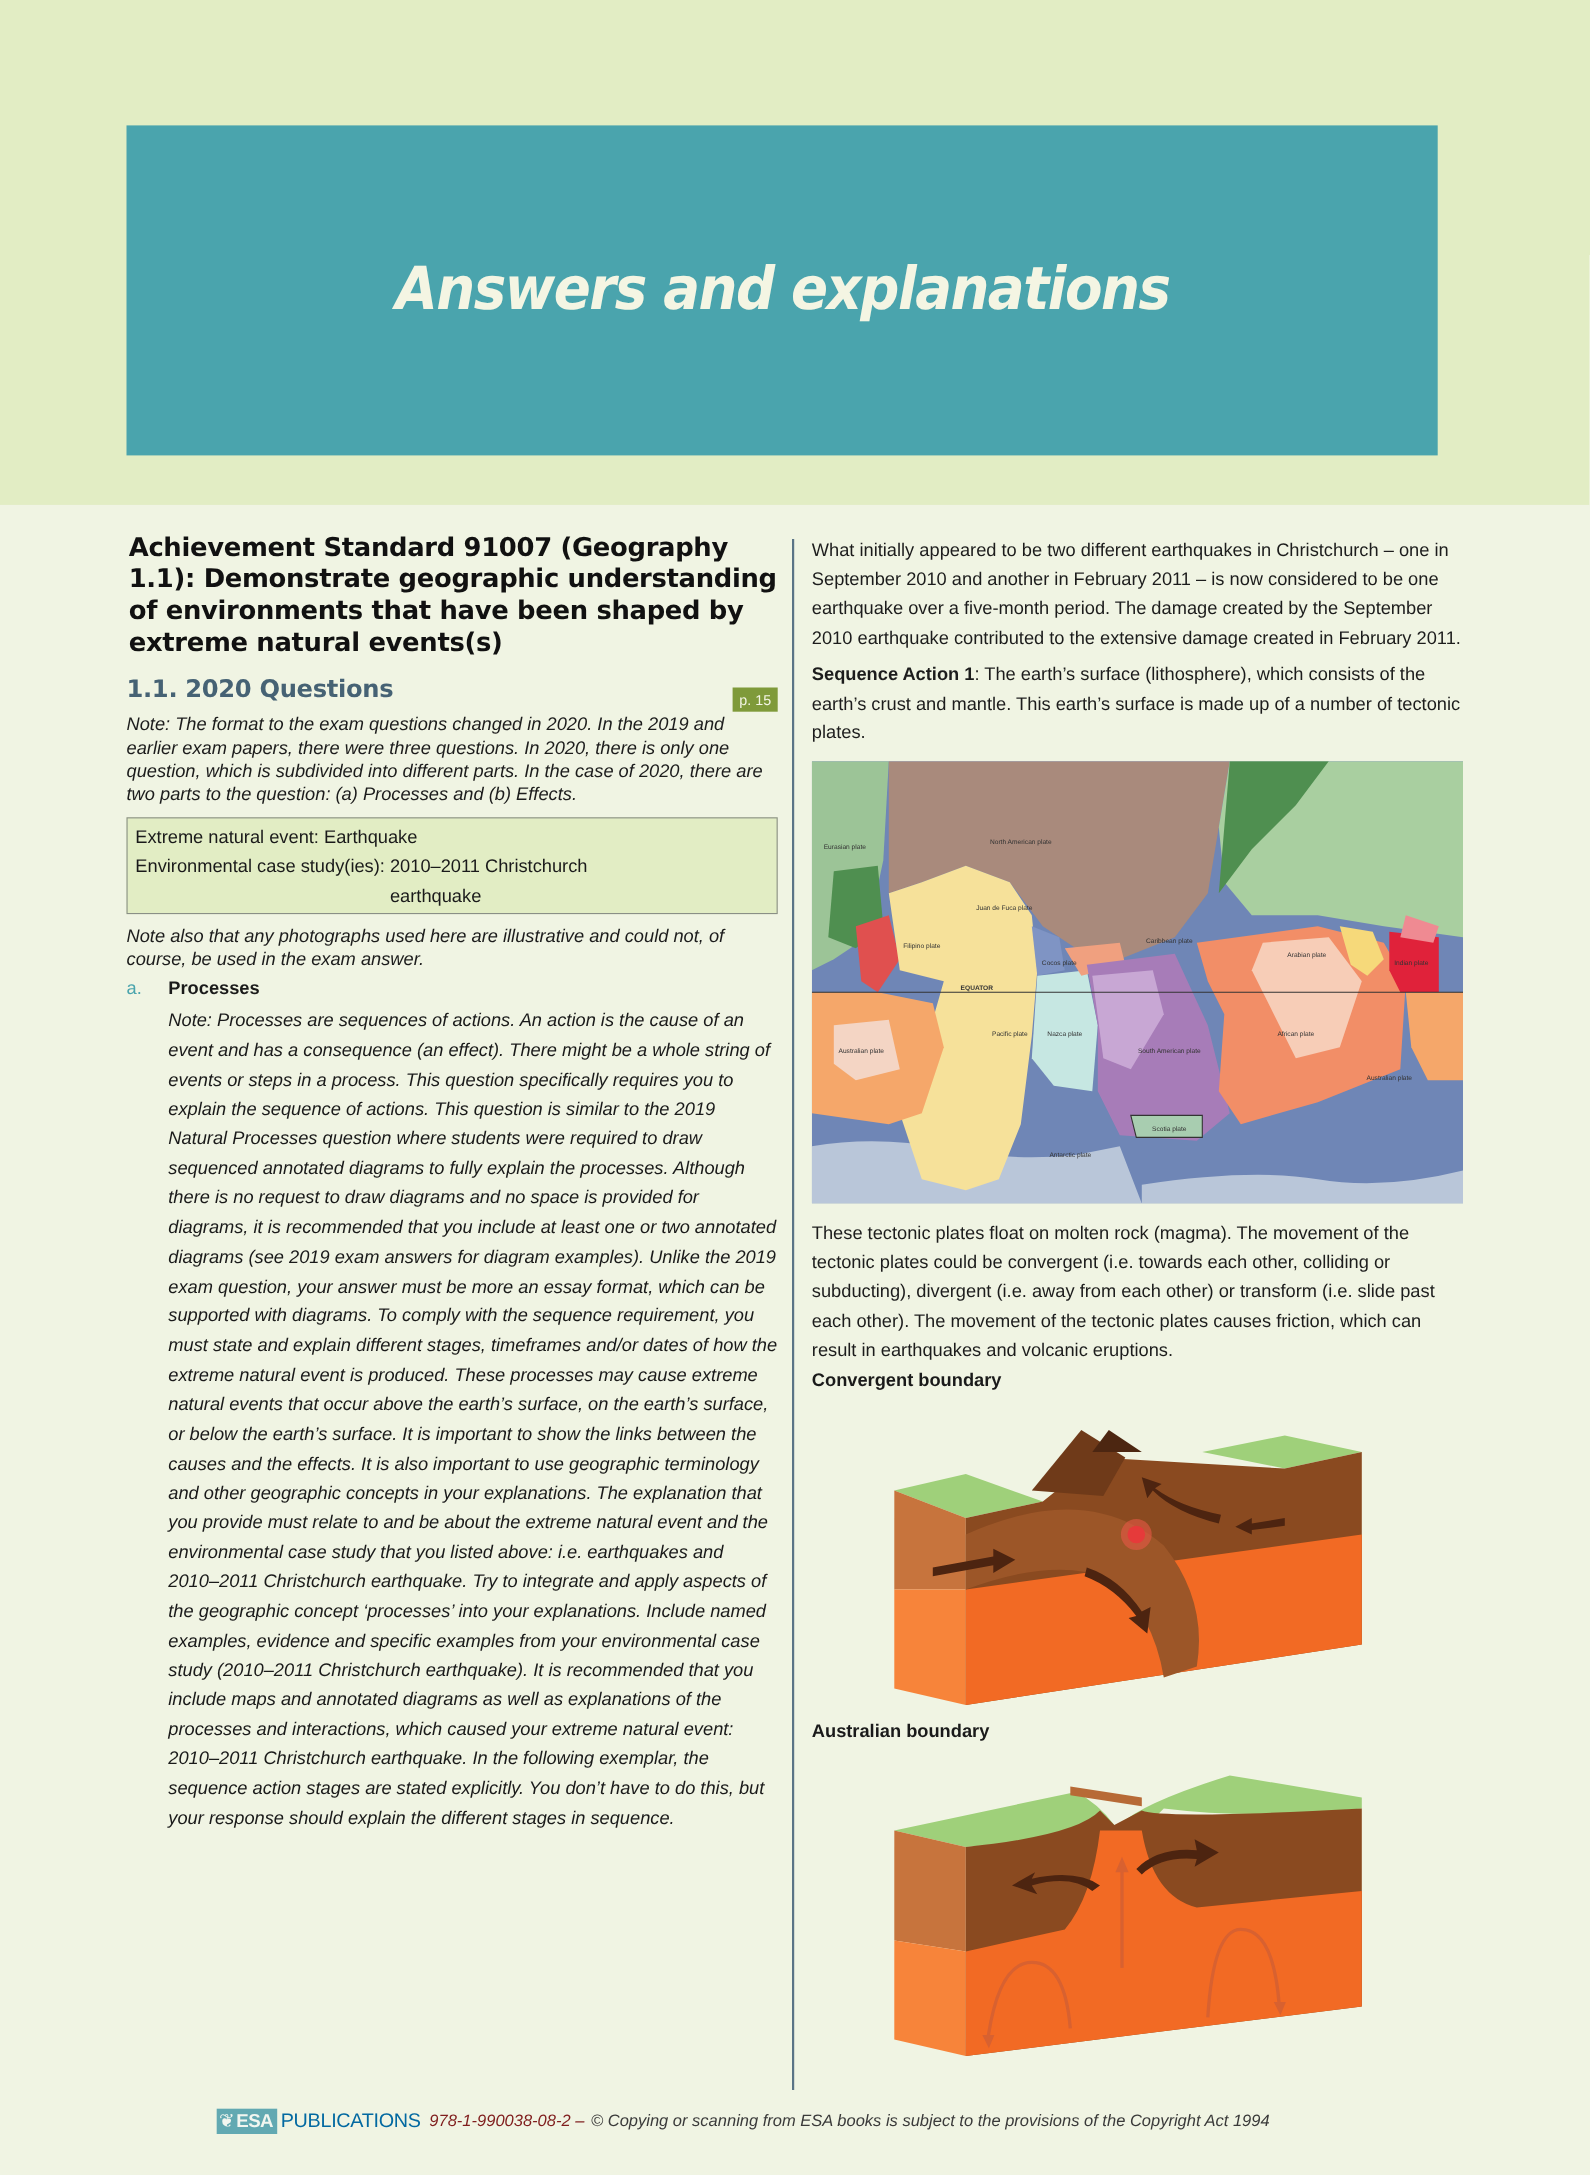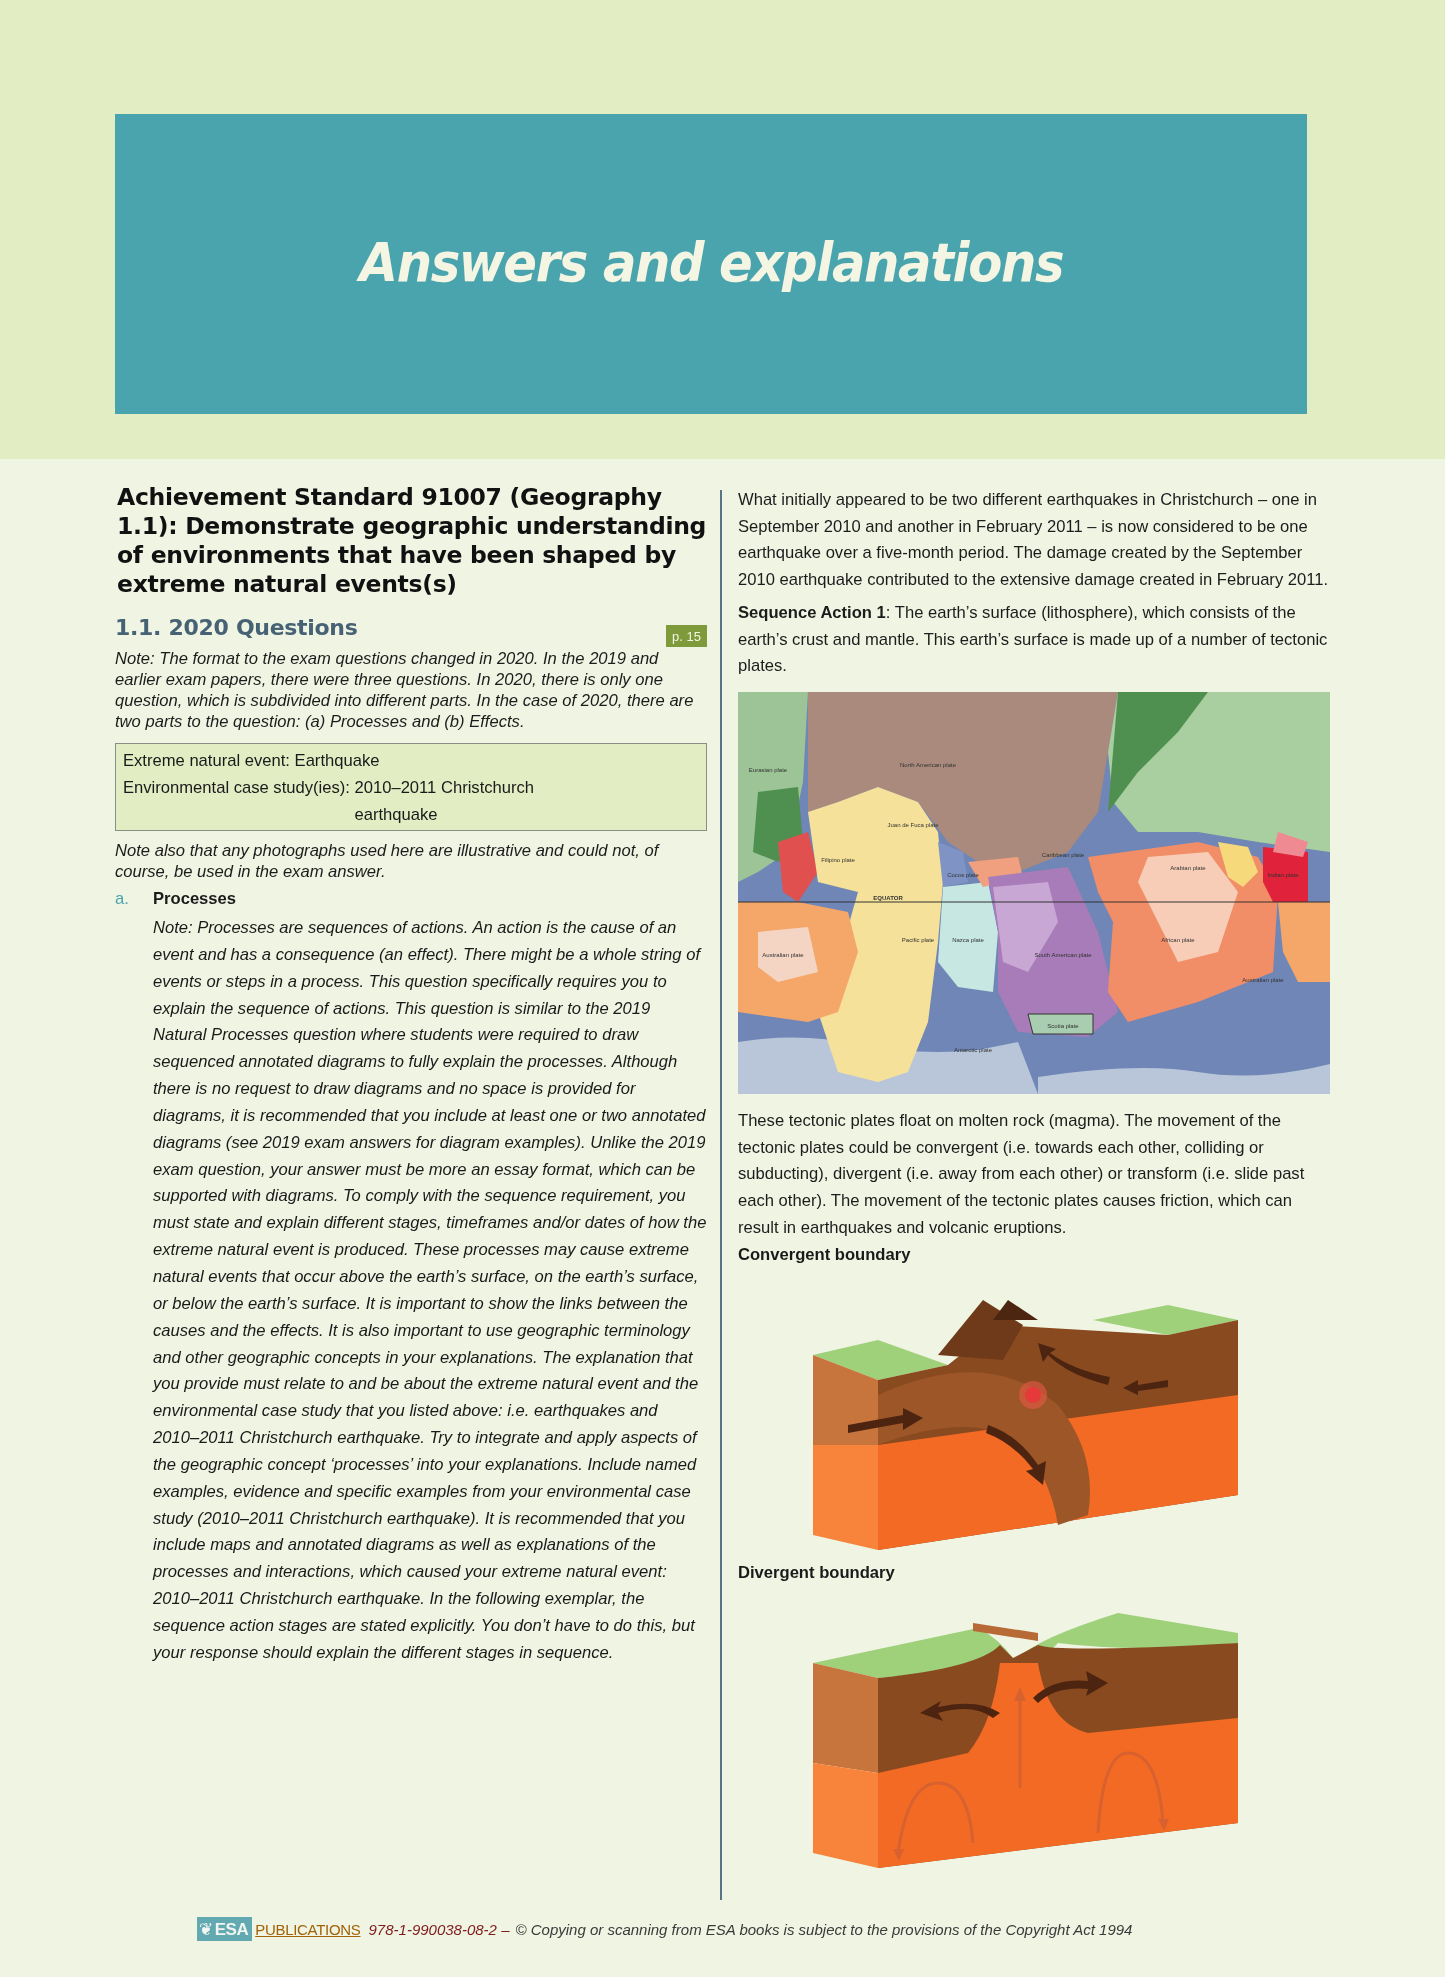--- a/index.html
+++ b/index.html
@@ -87,21 +87,21 @@
 
     .footer {
       position: absolute; left: 197px; top: 1917px;
       display: flex; align-items: center; font-size: 15px; white-space: nowrap;
     }
     .esa-logo {
       background: #62a9b2; color: #f2f6f0; font-weight: bold;
       padding: 2px 4px 1px 2px; display: flex; align-items: center; gap: 2px;
       font-size: 17px; letter-spacing: -0.5px;
     }
-    .pub { color: #a16207; margin-left: 3px; font-size: 15px; letter-spacing: -0.3px; text-decoration: underline; }
+    .pub { color: #0369a1; margin-left: 3px; font-size: 18px; letter-spacing: -0.3px; }
     .isbn { color: #7f1d1d; margin-left: 8px; font-style: italic; }
     .copy { color: #3a3a3a; font-style: italic; margin-left: 6px; }
   </style>
 </head>
 <body>
 
 <div class="top-band"></div>
 <div class="title-box">
   <h1>Answers and explanations</h1>
 </div>
@@ -235,21 +235,21 @@
         <path d="M250,160 Q280,170 300,200 L308,196 L305,220 L288,206 L295,204 Q275,178 248,168 Z"></path>
         <path d="M370,120 Q330,110 310,90 L305,97 L300,78 L318,84 L312,88 Q335,105 372,112 Z"></path>
         <polygon points="430,115 400,120 400,115 385,123 400,130 400,126 430,122"></polygon>
       </g>
 
       <circle cx="295" cy="130" r="14" fill="#e85846" opacity="0.6"></circle>
       <circle cx="295" cy="130" r="8" fill="#e63a3a"></circle>
     </svg>
   </div>
 
-  <div class="diag-label">Divergent boundary</div>
+  <div class="diag-label">Australian boundary</div>
   <div class="diag">
     <svg width="592" height="290" viewBox="0 0 592 290" xmlns="http://www.w3.org/2000/svg">
 
       <path d="M75,80 L240,45 Q260,55 275,75 L280,75 Q300,55 380,30 L500,50 L500,60 Q400,70 320,60 L300,80 L270,80 Q250,85 140,95 Z" fill="#9fd07a"></path>
 
       <polygon points="75,80 140,95 140,190 75,180" fill="#c7743d"></polygon>
       <polygon points="75,180 140,190 140,285 75,270" fill="#f7843a"></polygon>
 
       <path d="M140,95 Q240,85 262,62 L275,75 L300,62 Q320,70 500,60 L500,240 L140,285 Z" fill="#8a4a20"></path>
       <path d="M140,190 L230,170 Q255,140 262,80 L300,80 Q310,140 350,150 L500,135 L500,240 L140,285 Z" fill="#f26a24"></path>

